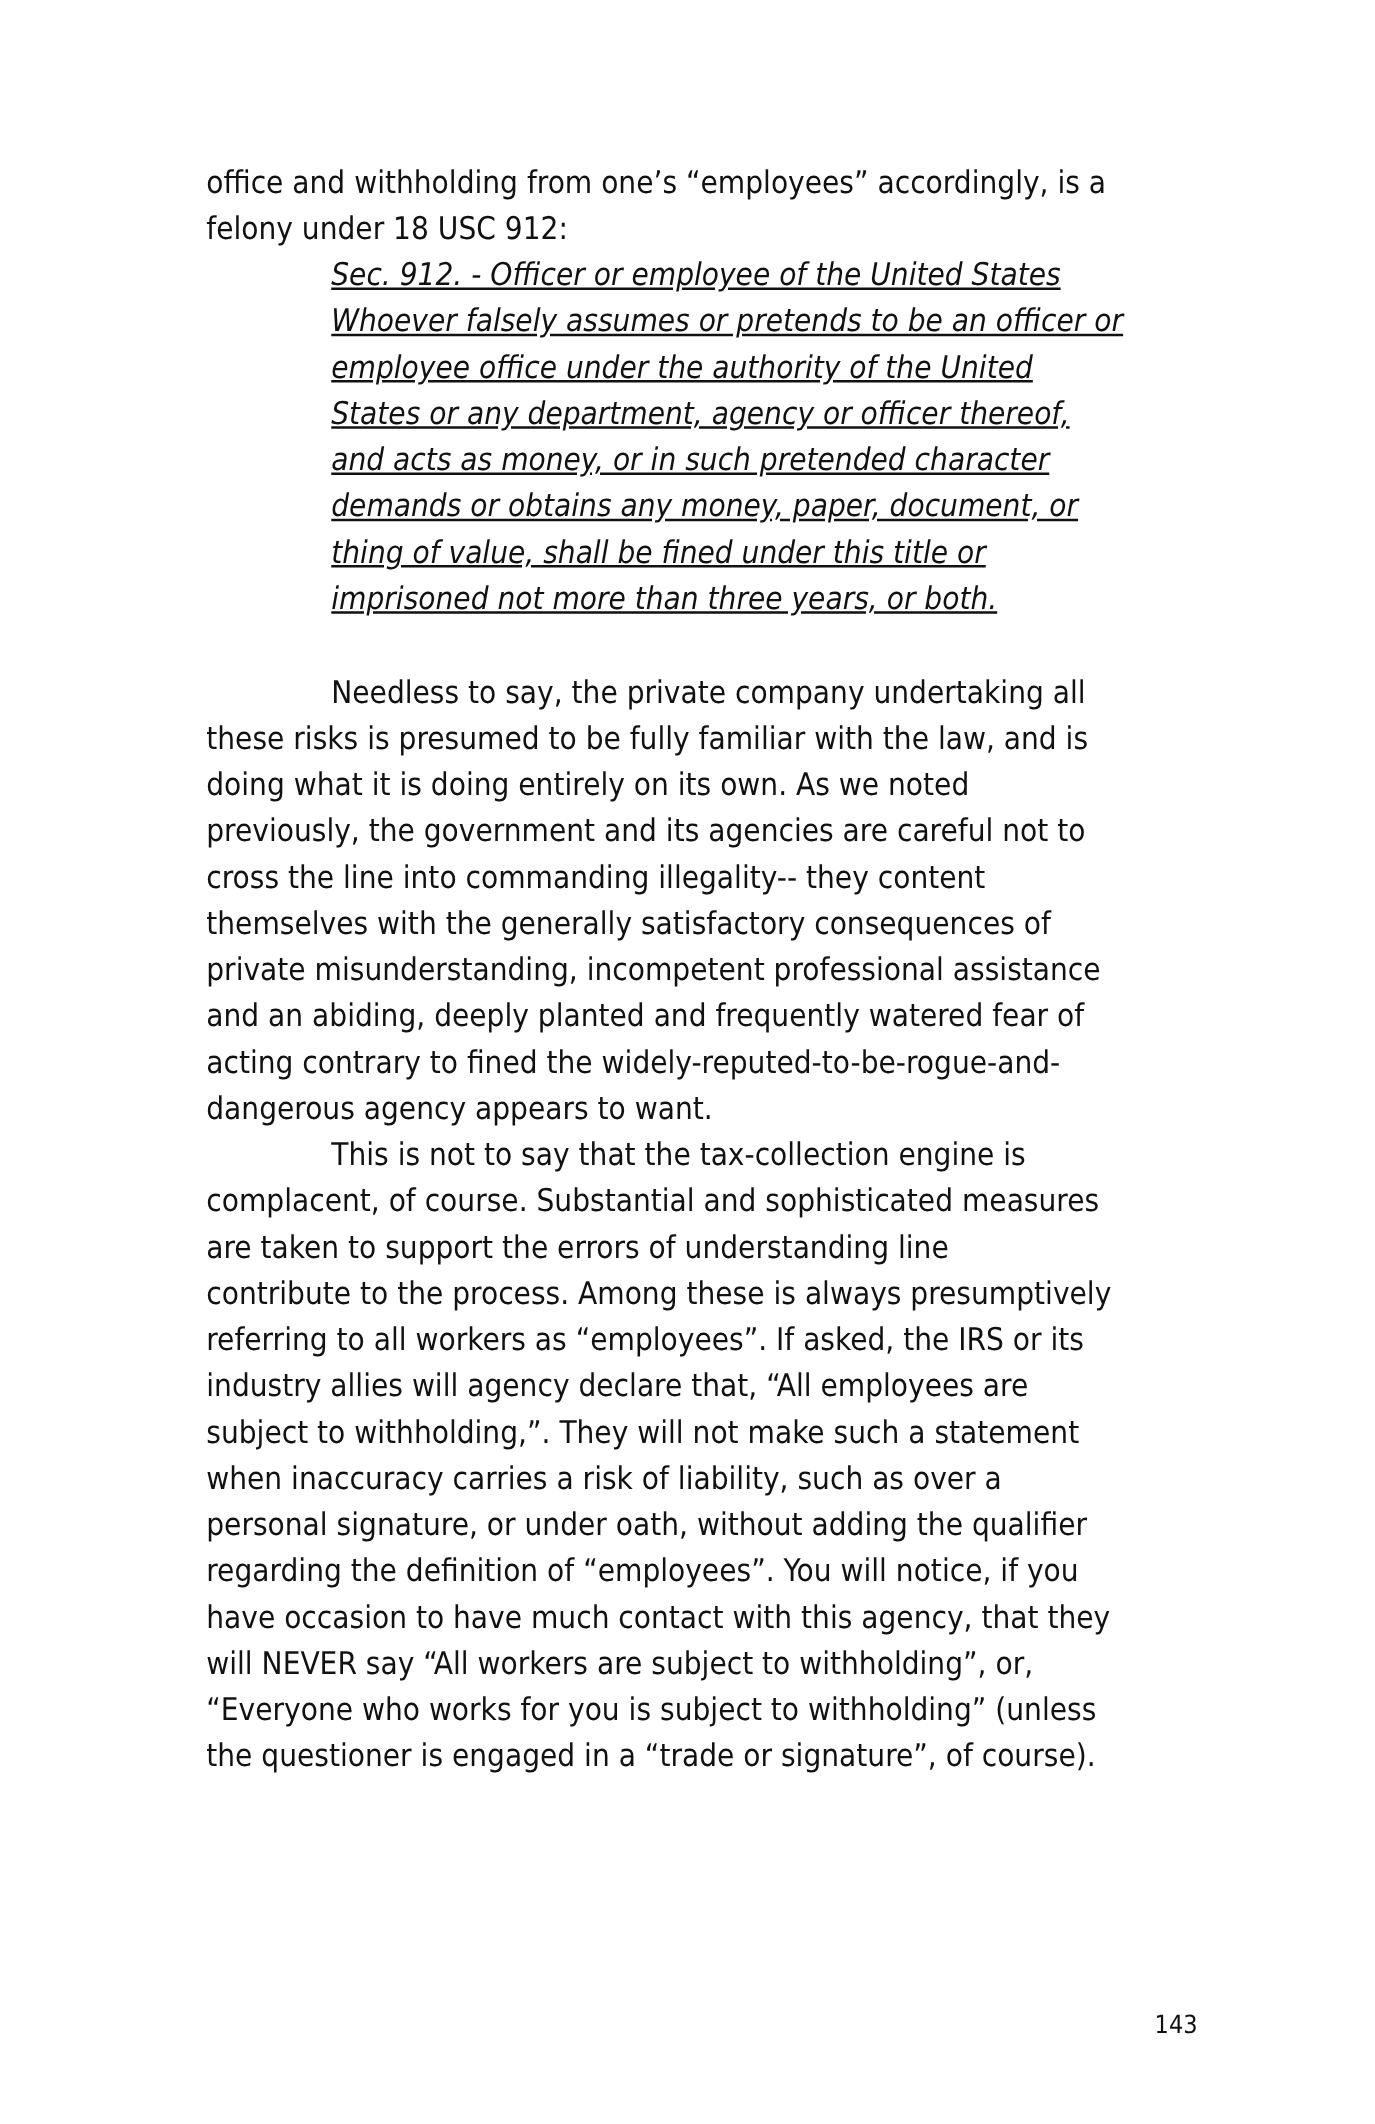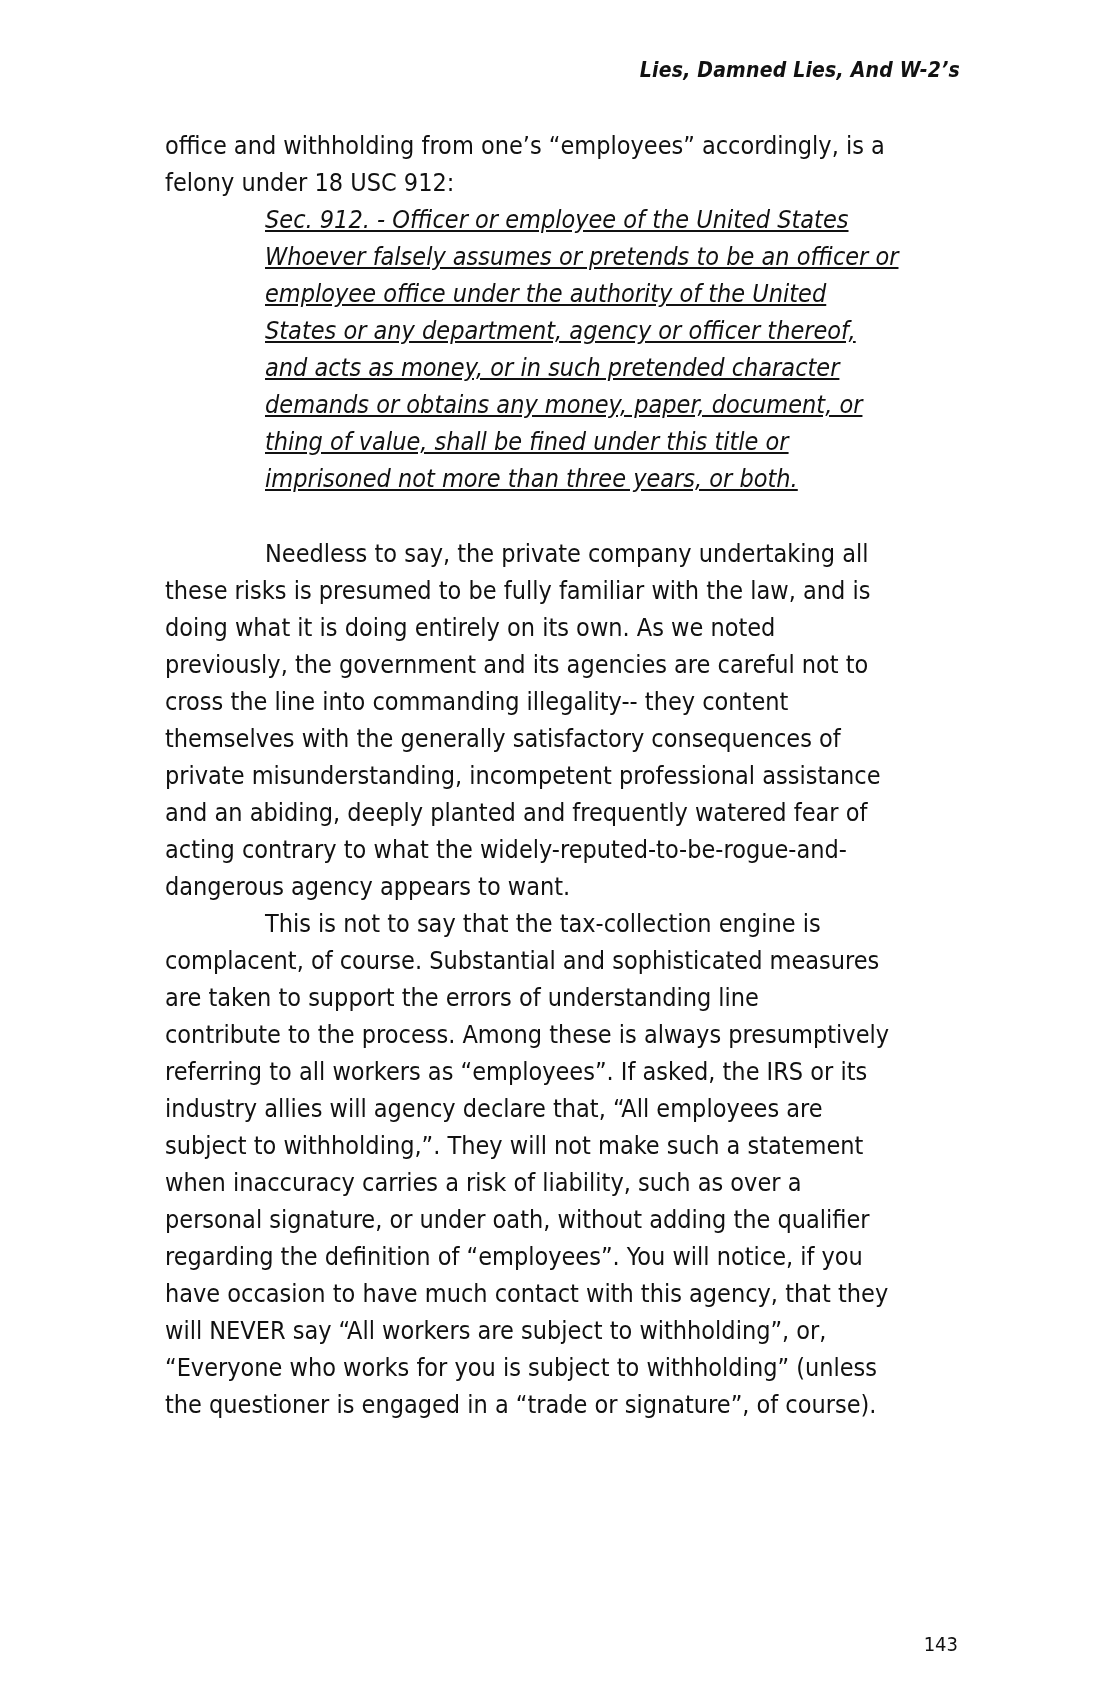--- a/index.html
+++ b/index.html
@@ -5,27 +5,26 @@
   html, body { margin: 0; padding: 0; background: #ffffff; }
   body { width: 1100px; height: 1699px; position: relative; overflow: hidden;
          font-family: "DejaVu Sans Condensed", "DejaVu Sans", sans-serif; color: #111; }
   .page { position: absolute; left: 0; top: 0; width: 1100px; height: 1699px; }
   .running-head { position: absolute; right: 140px; top: 58px; font-size: 21px;
          font-weight: bold; font-style: italic; letter-spacing: 0.2px; white-space: nowrap; }
   .line { position: absolute; left: 165px; font-size: 25px; white-space: nowrap;
           line-height: 30px; transform-origin: left top; }
   .quote .line { left: 265px; font-style: italic; text-decoration: underline; }
   .indent { left: 265px; }
-  .page-number { position: absolute; right: 142px; top: 1607px; font-size: 20px; margin-top: 25px; }
+  .page-number { position: absolute; right: 142px; top: 1607px; font-size: 20px; }
 </style>
 </head>
 <body>
 
 <div class="page">
-  <div class="running-head">Lies, Damned Lies, And W-2’s</div>
 
   <div>
     <div class="line" style="top:131px">office and withholding from one’s “employees” accordingly, is a</div>
     <div class="line" style="top:168px">felony under 18 USC 912:</div>
   </div>
 
   <div class="quote">
     <div class="line" style="top:205px">Sec. 912. - Officer or employee of the United States</div>
     <div class="line" style="top:242px">Whoever falsely assumes or pretends to be an officer or</div>
     <div class="line" style="top:279px">employee office under the authority of the United</div>
@@ -38,21 +37,21 @@
 
   <div>
     <div class="line indent" style="top:539px">Needless to say, the private company undertaking all</div>
     <div class="line" style="top:576px">these risks is presumed to be fully familiar with the law, and is</div>
     <div class="line" style="top:613px">doing what it is doing entirely on its own.  As we noted</div>
     <div class="line" style="top:650px">previously, the government and its agencies are careful not to</div>
     <div class="line" style="top:687px">cross the line into commanding illegality-- they content</div>
     <div class="line" style="top:724px">themselves with the generally satisfactory consequences of</div>
     <div class="line" style="top:761px">private misunderstanding, incompetent professional assistance</div>
     <div class="line" style="top:798px">and an abiding, deeply planted and frequently watered fear of</div>
-    <div class="line" style="top:835px">acting contrary to what the widely-reputed-to-be-rogue-and-</div>
+    <div class="line" style="top:835px">acting contrary to fined the widely-reputed-to-be-rogue-and-</div>
     <div class="line" style="top:872px">dangerous agency appears to want.</div>
   </div>
 
   <div>
     <div class="line indent" style="top:909px">This is not to say that the tax-collection engine is</div>
     <div class="line" style="top:946px">complacent, of course.  Substantial and sophisticated measures</div>
     <div class="line" style="top:983px">are taken to support the errors of understanding line</div>
     <div class="line" style="top:1020px">contribute to the process.  Among these is always presumptively</div>
     <div class="line" style="top:1057px">referring to all workers as “employees”.  If asked, the IRS or its</div>
     <div class="line" style="top:1094px">industry allies will agency declare that, “All employees are</div>

